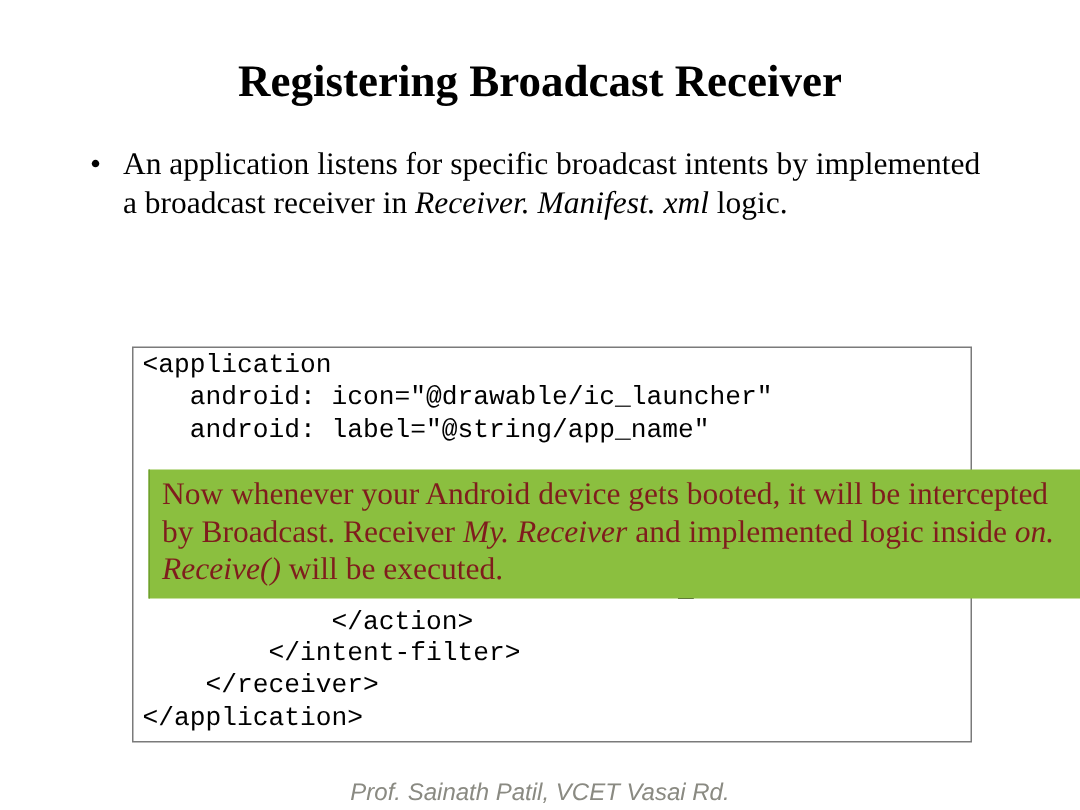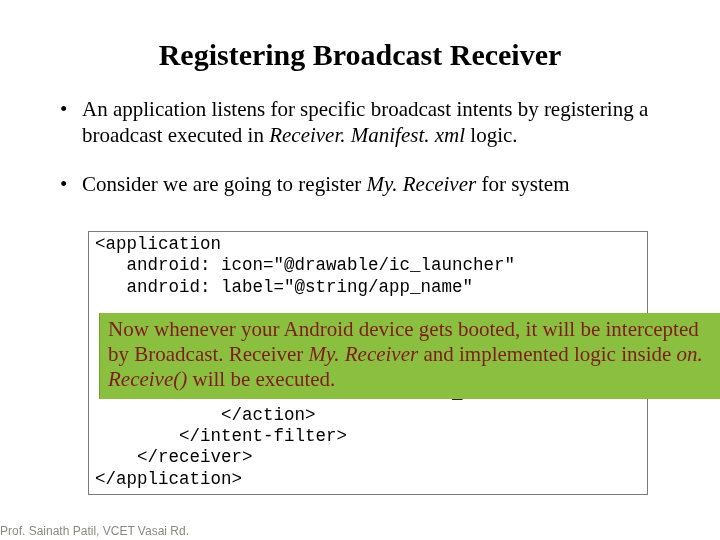--- a/index.html
+++ b/index.html
@@ -70,46 +70,45 @@
     font-size: 21px;
     line-height: 1.2;
     padding: 4px 8px 6px 8px;
     color: #7f1d1d;
   }
   .footer-text {
     position: absolute;
     bottom: 18px;
     left: 0;
     width: 100%;
-    font-size: 12px;
+    text-align: center;
+    font-size: 16px;
     color: #8a8a82;
     font-family: Arial, sans-serif;
+    font-style: italic;
   }
   .page-num {
     position: absolute;
     bottom: 2px;
     right: 34px;
     font-size: 13px;
     color: #3b82f6;
     font-family: Arial, sans-serif;
   }
 </style>
 </head>
 <body>
 
 <div class="slide">
 
   <h1 class="title">Registering Broadcast Receiver</h1>
 
   <ul class="bullets">
     <li>
-      <span>An application listens for specific broadcast intents by registering a broadcast executed in </span><span class="italic">Receiver. Manifest. xml</span><span> logic.</span>
-    </li>
-    <li>
-      <span>Consider we are going to register </span><span class="italic">My. Receiver</span><span> for system</span>
+      <span>An application listens for specific broadcast intents by implemented a broadcast receiver in </span><span class="italic">Receiver. Manifest. xml</span><span> logic.</span>
     </li>
   </ul>
 
   <div class="code-box"><span>&lt;application</span>
 <span>   android: icon="@drawable/ic_launcher"</span>
 <span>   android: label="@string/app_name"</span>
 <span></span>
 <span></span>
 <span></span>
 <span></span>

